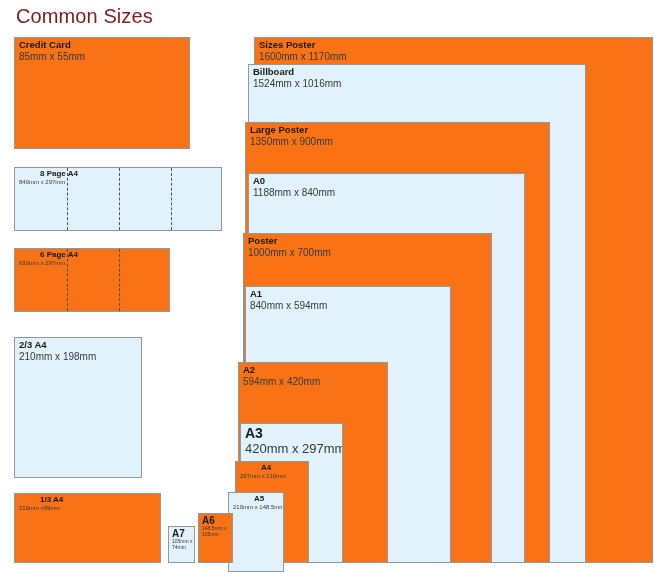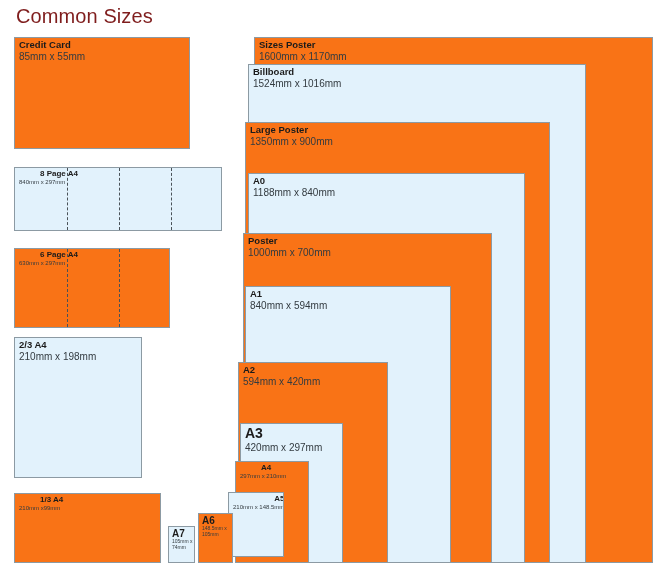--- a/index.html
+++ b/index.html
@@ -48,21 +48,21 @@
   }
   .box-name {
     display: block;
     font-weight: bold;
     color: #1b1b1b;
     font-size: 14px;
   }
   .box-dims {
     display: block;
     color: #333b40;
-    font-size: 10px;
+    font-size: 13px;
   }
   
   .t-lg .box-name { font-size: 9.5px; }
   .t-lg .box-dims { font-size: 10px; text-align: right; }
 
   .t-sm .box-name { font-size: 8px; padding-left: 21px; }
   .t-sm .box-dims { font-size: 6px; }
 
   .t-xs { left: 3px; top: 1px; }
   .t-xs .box-name { font-size: 10px; }
@@ -93,21 +93,21 @@
       </div>
       <div class="size-box light" style="left: 14px; top: 167px; width: 208px; height: 64px;">
         <div class="box-label t-sm">
           <span class="box-name">8 Page A4</span>
           <span class="box-dims">840mm x 297mm</span>
         </div>
         <div class="fold" style="left: 52px;"></div>
         <div class="fold" style="left: 104px;"></div>
         <div class="fold" style="left: 156px;"></div>
       </div>
-      <div class="size-box dark" style="left: 14px; top: 248px; width: 156px; height: 80px;">
+      <div class="size-box dark" style="left: 14px; top: 248px; width: 156px; height: 64px;">
         <div class="box-label t-sm">
           <span class="box-name">6 Page A4</span>
           <span class="box-dims">630mm x 297mm</span>
         </div>
         <div class="fold" style="left: 52px;"></div>
         <div class="fold" style="left: 104px;"></div>
       </div>
       <div class="size-box light" style="left: 14px; top: 337px; width: 128px; height: 141px;">
         <div class="box-label t-lg">
           <span class="box-name">2/3 A4</span>
@@ -169,21 +169,21 @@
           <span class="box-name">A3</span>
           <span class="box-dims">420mm x 297mm</span>
         </div>
       </div>
       <div class="size-box dark" style="left: 235px; top: 461px; width: 74px; height: 102px;">
         <div class="box-label t-sm">
           <span class="box-name">A4</span>
           <span class="box-dims">297mm x 210mm</span>
         </div>
       </div>
-      <div class="size-box light" style="left: 228px; top: 492px; width: 56px; height: 65px; text-align: right;">
+      <div class="size-box light" style="left: 228px; top: 492px; width: 56px; height: 80px;">
         <div class="box-label t-sm">
           <span class="box-name">A5</span>
           <span class="box-dims">210mm x 148.5mm</span>
         </div>
       </div>
       <div class="size-box dark" style="left: 198px; top: 513px; width: 35px; height: 50px;">
         <div class="box-label t-xs">
           <span class="box-name">A6</span>
           <span class="box-dims">148.5mm x 105mm</span>
         </div>

